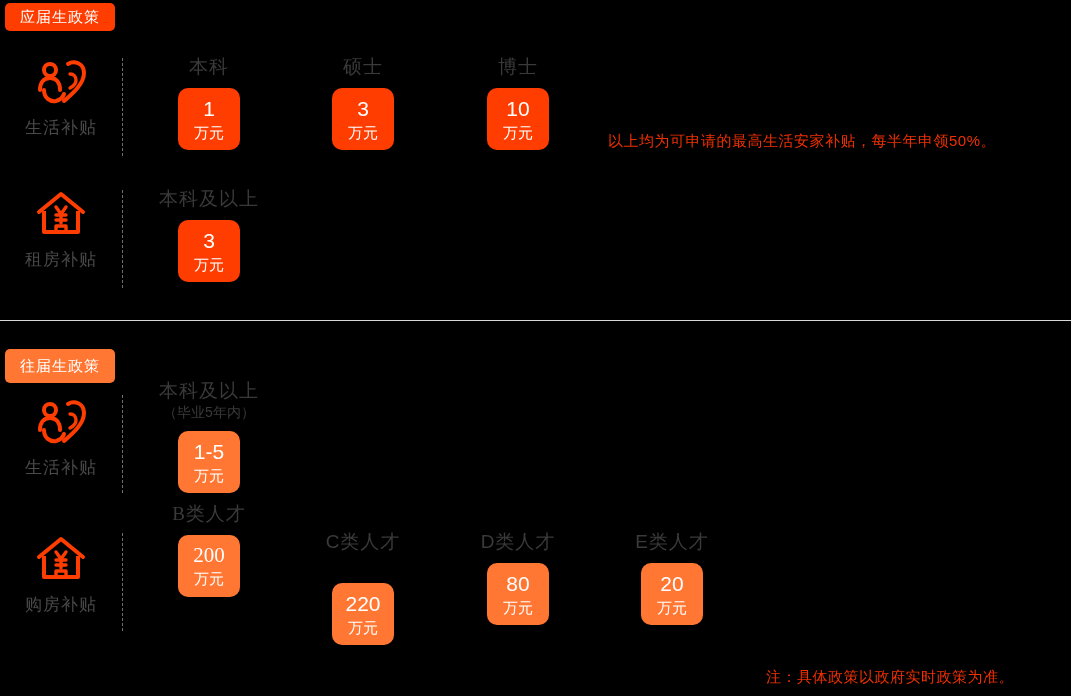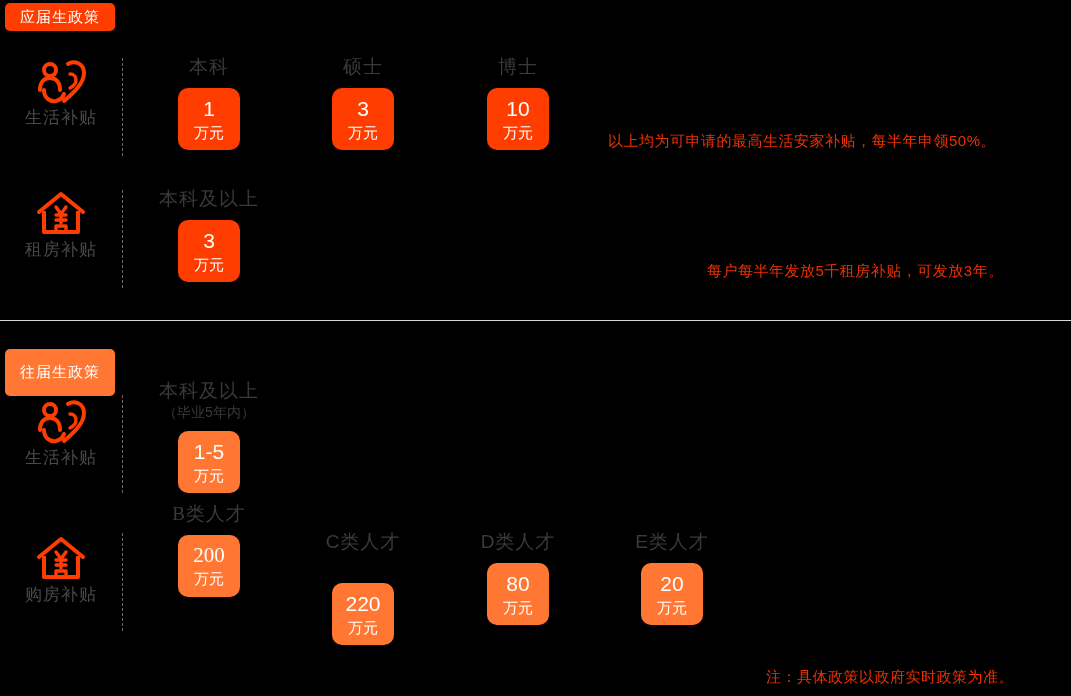--- a/index.html
+++ b/index.html
@@ -23,21 +23,21 @@
     display: flex;
     align-items: center;
     justify-content: center;
     border-radius: 5px;
     color: #ffffff;
     font-size: 15px;
     letter-spacing: 1px;
     font-weight: 400;
   }
   .badge-fresh   { left: 5px;  top: 3px;   width: 110px; height: 28px; background: #ff3d00; }
-  .badge-alumni  { left: 5px;  top: 349px; width: 110px; height: 47px; background: #ff7733; }
+  .badge-alumni  { left: 5px;  top: 349px; width: 110px; height: 34px; background: #ff7733; }
 
   
   .section-divider {
     position: absolute;
     left: 0;
     width: 1071px;
     height: 1px;
     background: #d8d8d8;
   }
 
@@ -57,20 +57,21 @@
     display: flex;
     flex-direction: column;
     align-items: center;
   }
   .cat .cat-icon {
     width: 54px;
     height: 48px;
     display: block;
   }
   .cat .cat-label {
+    margin-top: 10px;
     font-size: 17px;
     color: #4a4a4a;
     letter-spacing: 1px;
     white-space: nowrap;
   }
 
   
   .col {
     position: absolute;
     display: flex;
@@ -188,21 +189,20 @@
   </div>
 
   <div class="col" style="left:155px;top:188px;width:108px;">
     <div class="col-head">本科及以上</div>
     <div class="card tone-fresh">
       <div class="card-value">3</div>
       <div class="card-unit">万元</div>
     </div>
   </div>
 
-  <div class="note note-rent">每户每半年发放5千租房补贴，可发放3年。</div>
 
   <div class="section-divider" style="top:320px;"></div>
 
   <div class="badge badge-alumni">往届生政策</div>
 
   <div class="vdash" style="top:395px;height:98px;"></div>
 
   <div class="cat" style="top:398px;">
     <svg class="cat-icon" viewBox="0 0 54 48">
       <path d="M34 6 C40 2, 50 5, 50 15 C50 26, 38 36, 30 43" fill="none" stroke="#ff3d00" stroke-width="4" stroke-linecap="round"></path>

